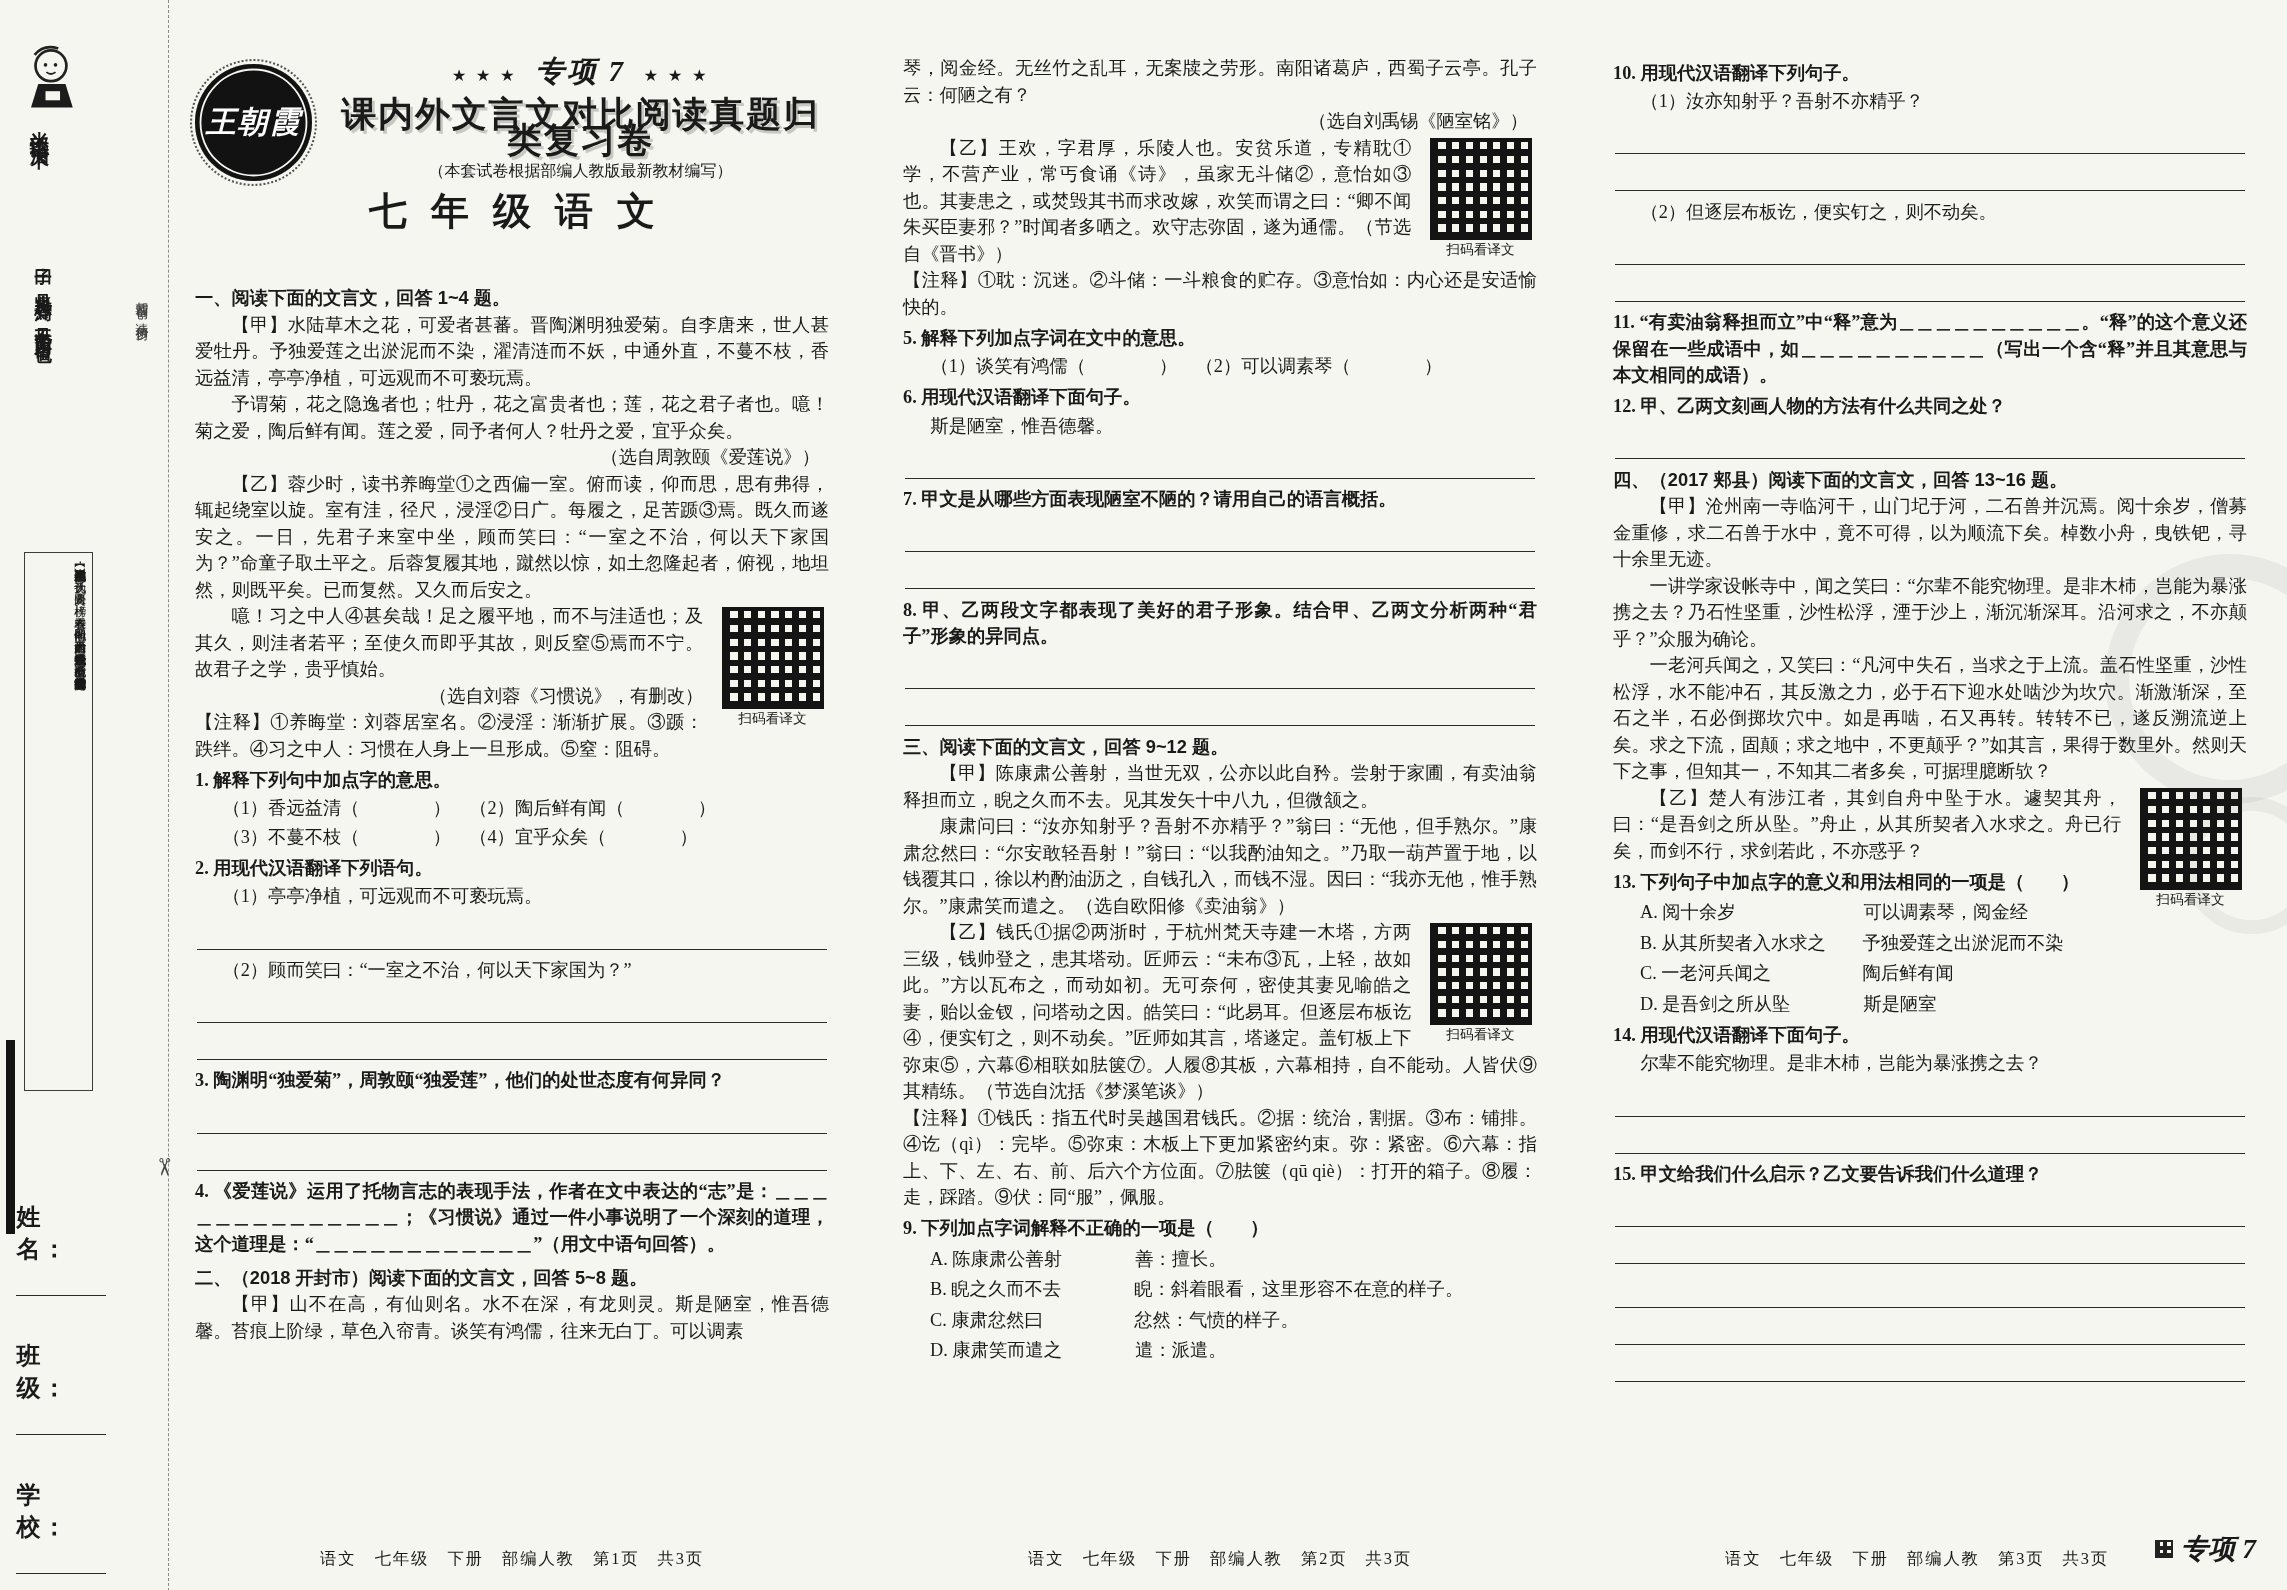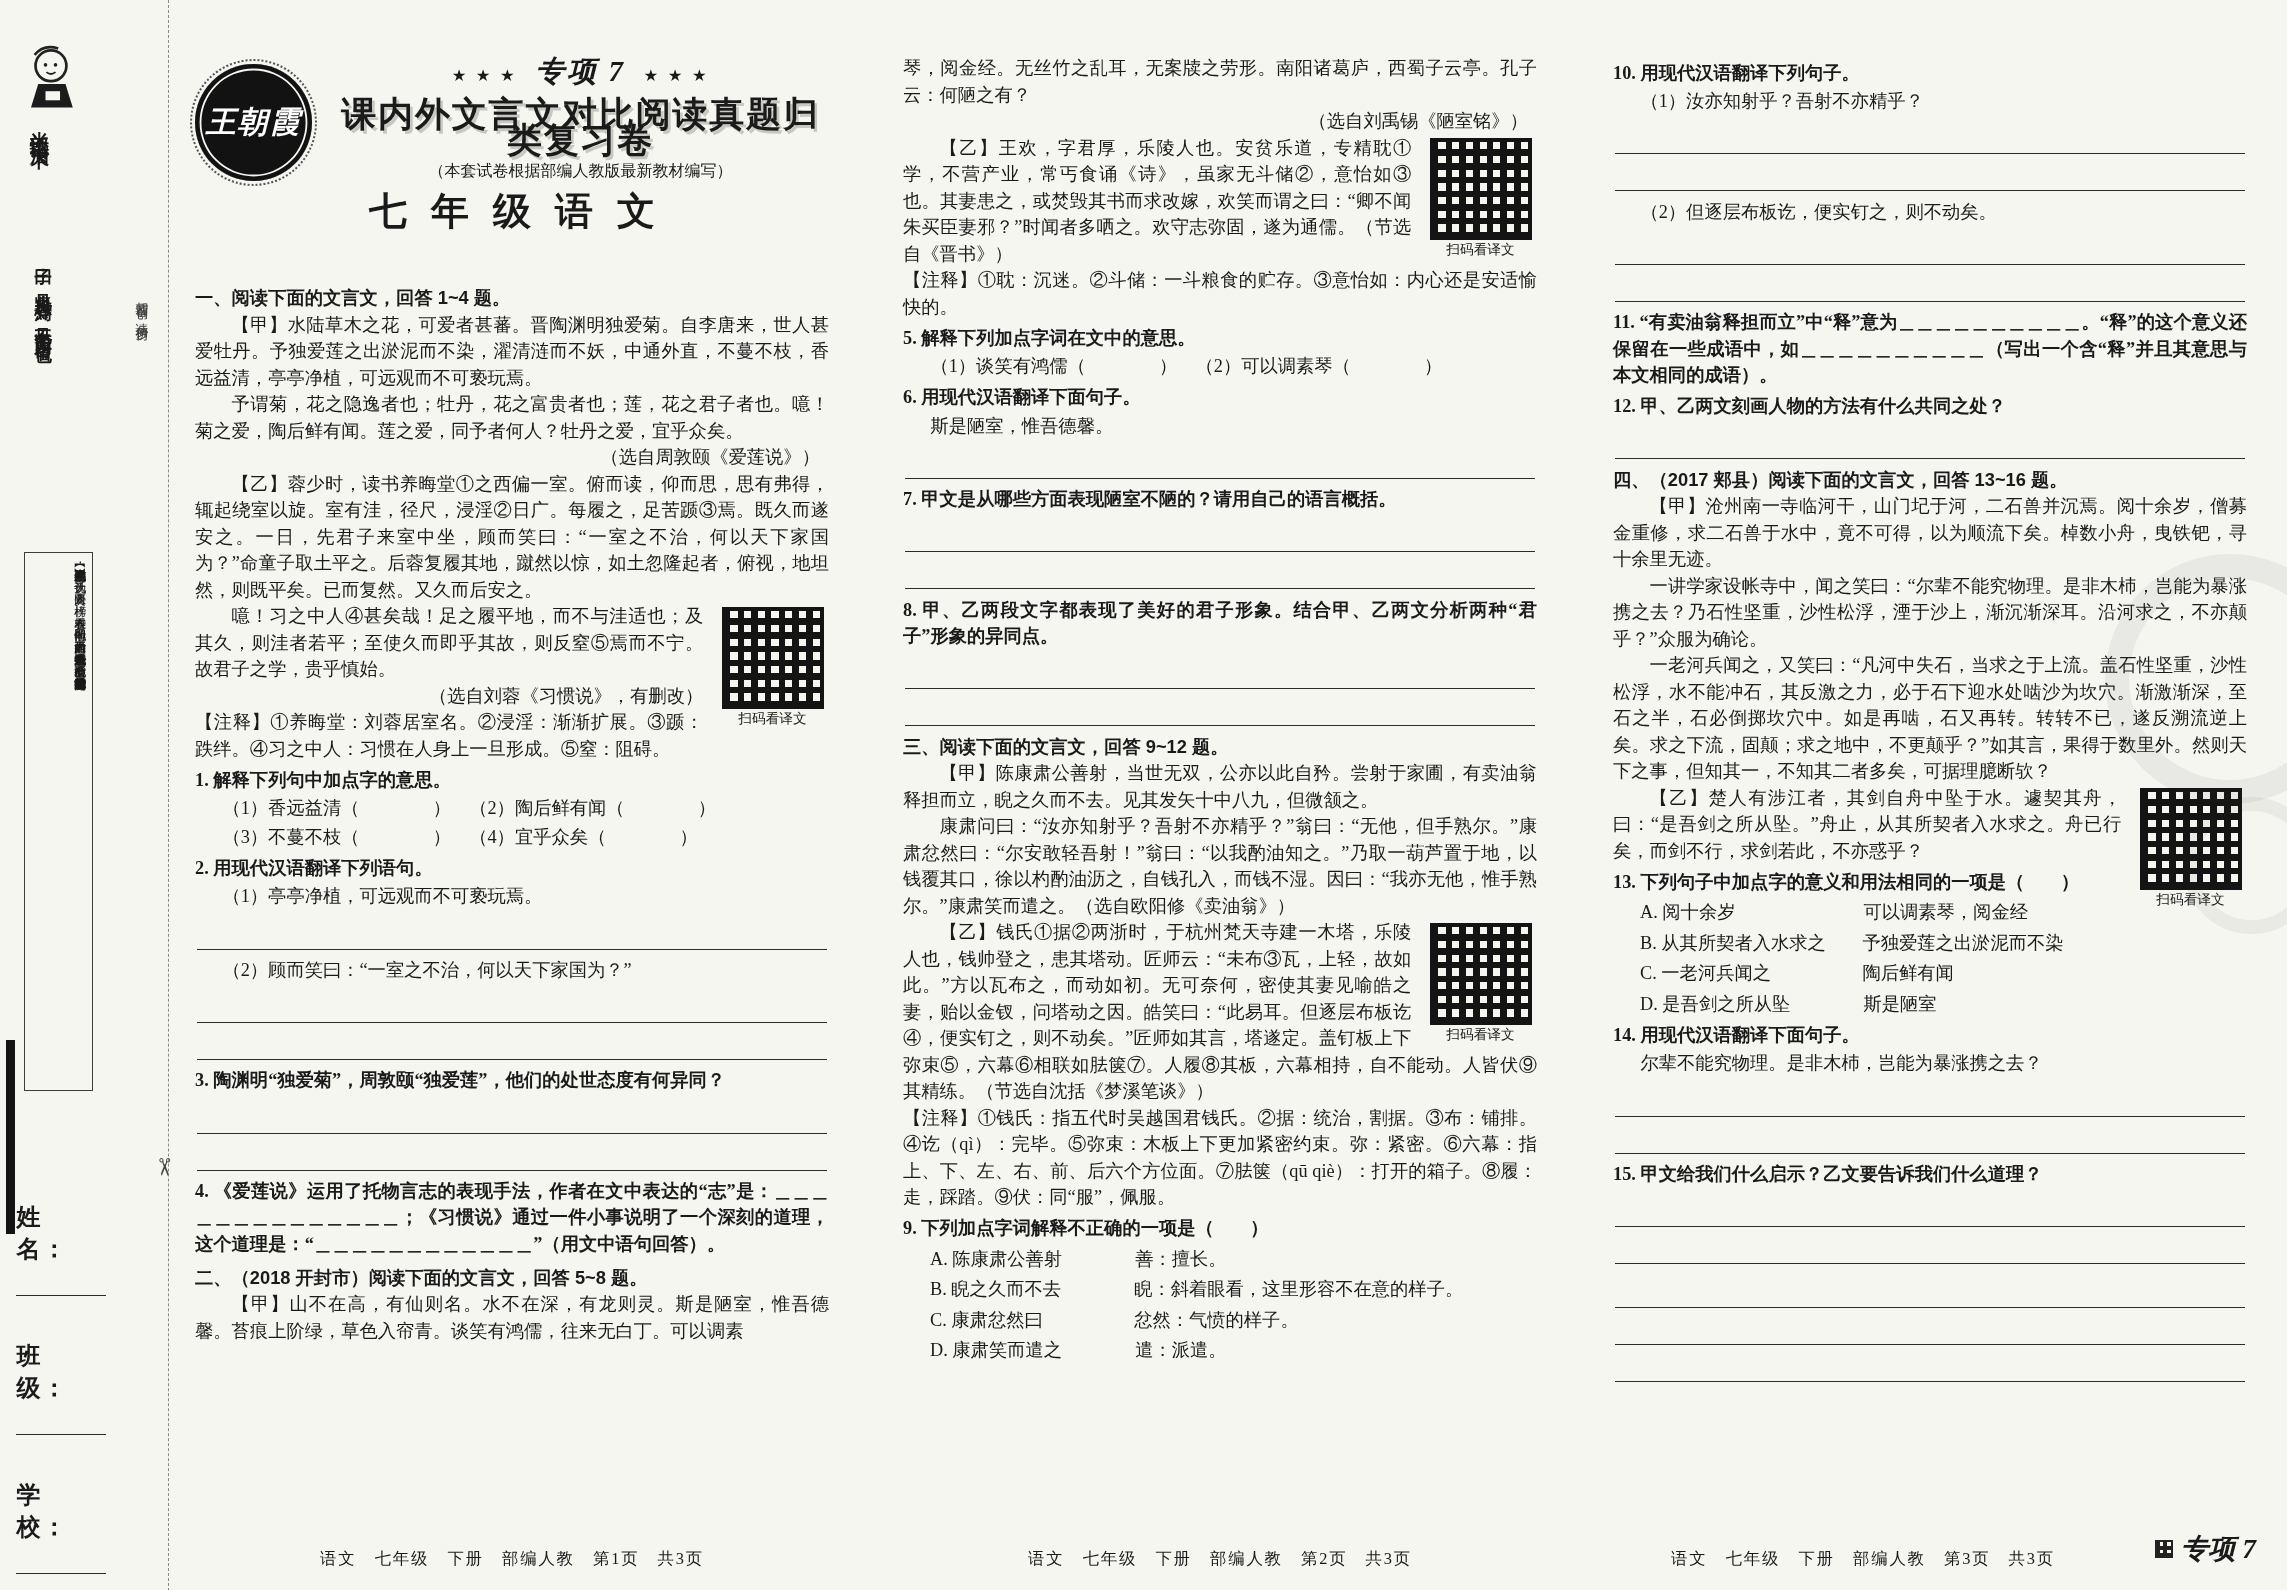--- a/index.html
+++ b/index.html
@@ -69,21 +69,21 @@
   
   .qr{float:right;width:113px;margin:3.7px 0 5.5px 12.8px;text-align:center;}
   .qrcode{width:102px;height:102px;margin:0 auto;border:2.7px solid #141414;
           background:
             repeating-linear-gradient(90deg,#141414 0 6.4px,transparent 6.4px 13.7px),
             repeating-linear-gradient(0deg,#141414 0 6.4px,#f6f6f1 6.4px 13.7px);}
   .qrcap{font-size:13.7px;line-height:20px;}
 
   
   .foot{position:absolute;top:1548px;width:634px;text-align:center;font-size:16.4px;letter-spacing:1.8px;}
-  .f1{left:195px;} .f2{left:903px;} .f3{left:1546px;}
+  .f1{left:195px;} .f2{left:903px;} .f3{left:1600px;}
   .corner{position:absolute;right:31px;top:1531px;font-size:27.4px;font-weight:bold;font-style:italic;
           display:flex;align-items:center;}
   .cornericon{display:inline-block;width:18.3px;height:18.3px;margin-right:7.3px;border:1.8px solid #222;
           background:
             repeating-linear-gradient(0deg,#222 0 3.7px,transparent 3.7px 7.3px),
             repeating-linear-gradient(90deg,#222 0 3.7px,transparent 3.7px 7.3px);}
 </style>
 </head>
 <body>
 
@@ -203,21 +203,21 @@
       <div class="ansline"></div>
       <div class="ansline"></div>
     </div>
     <p class="sec">三、阅读下面的文言文，回答 9~12 题。</p>
     <p class="p">【甲】陈康肃公善射，当世无双，公亦以此自矜。尝射于家圃，有卖油翁释担而立，睨之久而不去。见其发矢十中八九，但微颔之。</p>
     <p class="p">康肃问曰：“汝亦知射乎？吾射不亦精乎？”翁曰：“无他，但手熟尔。”康肃忿然曰：“尔安敢轻吾射！”翁曰：“以我酌油知之。”乃取一葫芦置于地，以钱覆其口，徐以杓酌油沥之，自钱孔入，而钱不湿。因曰：“我亦无他，惟手熟尔。”康肃笑而遣之。（选自欧阳修《卖油翁》）</p>
     <div class="qr">
       <div class="qrcode"></div>
       <div class="qrcap">扫码看译文</div>
     </div>
-    <p class="p">【乙】钱氏①据②两浙时，于杭州梵天寺建一木塔，乐陵人也，钱帅登之，患其塔动。匠师云：“未布③瓦，上轻，故如此。”方以瓦布之，而动如初。无可奈何，密使其妻见喻皓之妻，贻以金钗，问塔动之因。皓笑曰：“此易耳。但逐层布板讫④，便实钉之，则不动矣。”匠师如其言，塔遂定。盖钉板上下弥束⑤，六幕⑥相联如胠箧⑦。人履⑧其板，六幕相持，自不能动。人皆伏⑨其精练。（节选自沈括《梦溪笔谈》）</p>
+    <p class="p">【乙】钱氏①据②两浙时，于杭州梵天寺建一木塔，方两三级，钱帅登之，患其塔动。匠师云：“未布③瓦，上轻，故如此。”方以瓦布之，而动如初。无可奈何，密使其妻见喻皓之妻，贻以金钗，问塔动之因。皓笑曰：“此易耳。但逐层布板讫④，便实钉之，则不动矣。”匠师如其言，塔遂定。盖钉板上下弥束⑤，六幕⑥相联如胠箧⑦。人履⑧其板，六幕相持，自不能动。人皆伏⑨其精练。（节选自沈括《梦溪笔谈》）</p>
     <p class="note">【注释】①钱氏：指五代时吴越国君钱氏。②据：统治，割据。③布：铺排。④讫（qì）：完毕。⑤弥束：木板上下更加紧密约束。弥：紧密。⑥六幕：指上、下、左、右、前、后六个方位面。⑦胠箧（qū qiè）：打开的箱子。⑧履：走，踩踏。⑨伏：同“服”，佩服。</p>
     <p class="q">9. 下列加点字词解释不正确的一项是（　　）</p>
     <p class="opt">A. 陈康肃公善射　　　　善：擅长。</p>
     <p class="opt">B. 睨之久而不去　　　　睨：斜着眼看，这里形容不在意的样子。</p>
     <p class="opt">C. 康肃忿然曰　　　　　忿然：气愤的样子。</p>
     <p class="opt">D. 康肃笑而遣之　　　　遣：派遣。</p>
   </section>
 
   <section class="col col3">
     <p class="q">10. 用现代汉语翻译下列句子。</p>

